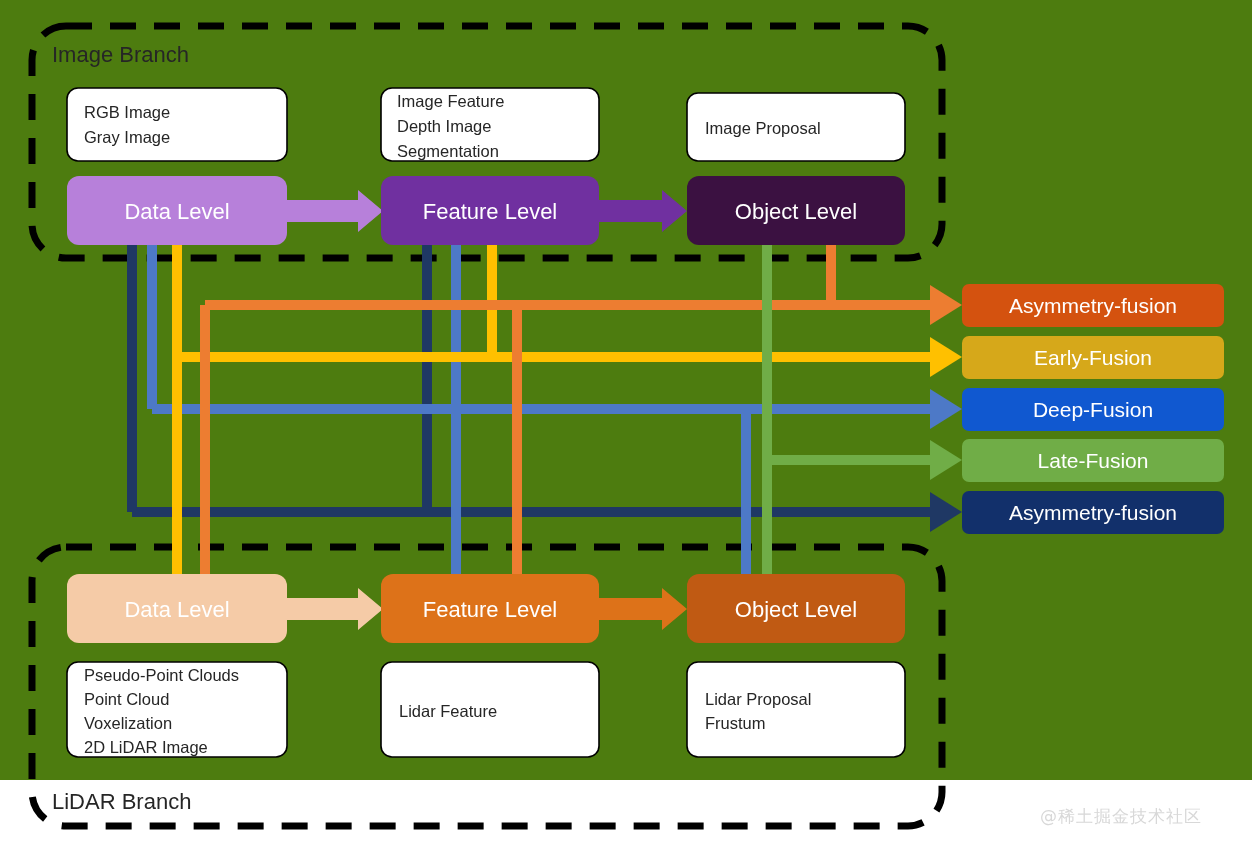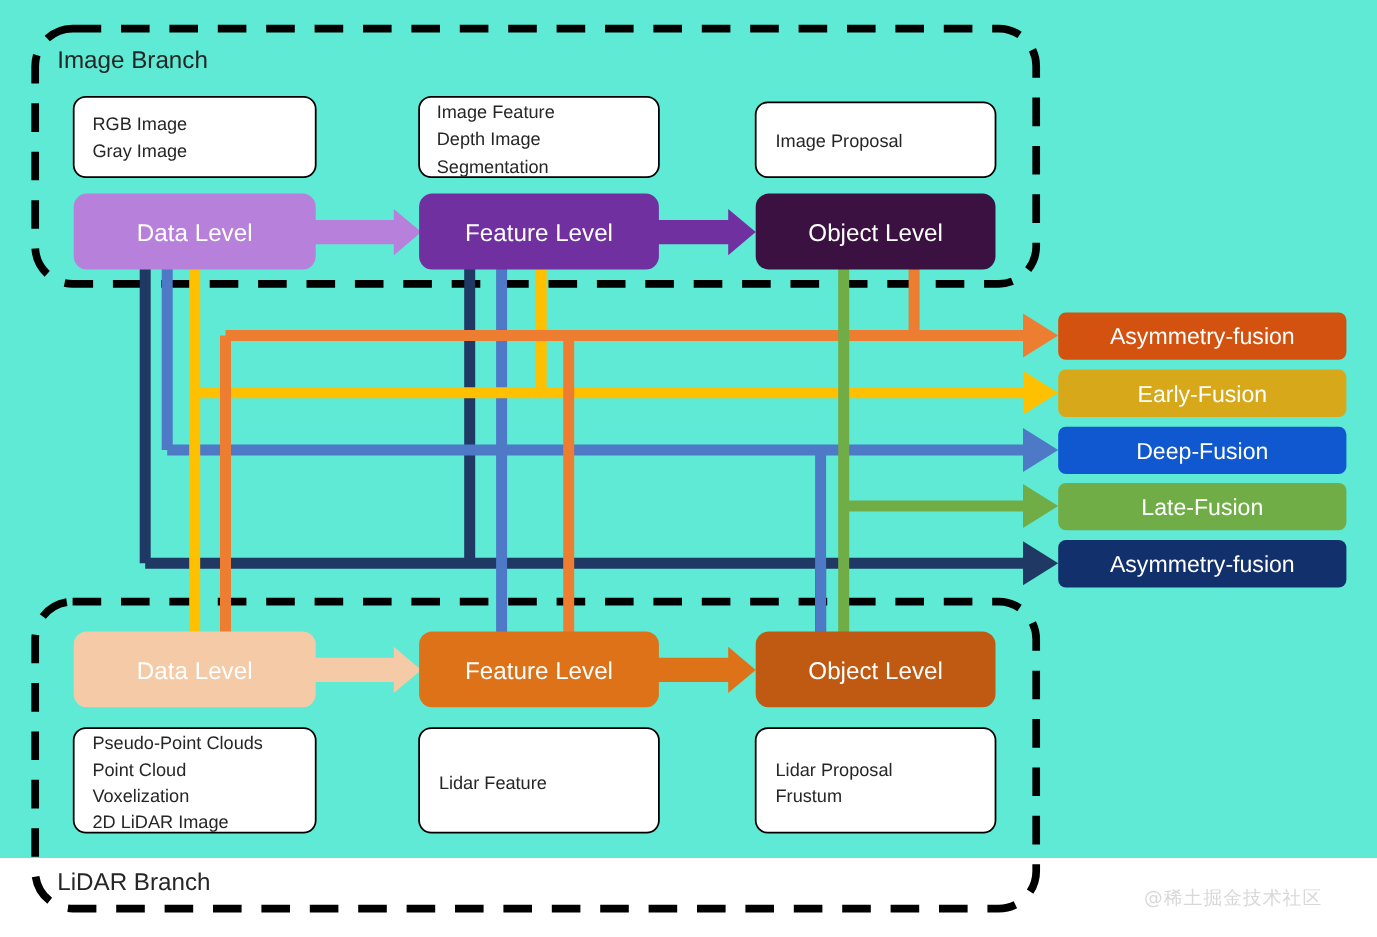--- a/index.html
+++ b/index.html
@@ -1,17 +1,17 @@
 <!DOCTYPE html>
 <html><head>
 <meta charset="utf-8">
 <style>
   html,body{margin:0;padding:0;background:#ffffff;}
   body{width:1252px;height:852px;overflow:hidden;font-family:"Liberation Sans",sans-serif;}
-  #stage{position:relative;width:1252px;height:780px;background:#5eead4;}
+  #stage{position:relative;width:1252px;height:780px;background:#4d7c0f;}
   svg#diagram{position:absolute;left:0;top:0;width:1252px;height:852px;}
   .branch-title{font-family:"Liberation Sans",sans-serif;font-size:22px;fill:#262626;}
   .desc-text{font-family:"Liberation Sans",sans-serif;font-size:16.5px;fill:#262626;}
   .level-text{font-family:"Liberation Sans",sans-serif;font-size:22px;fill:#ffffff;}
   .fusion-text{font-family:"Liberation Sans",sans-serif;font-size:21px;fill:#ffffff;}
   .watermark{font-family:"DejaVu Sans",sans-serif;font-size:17px;fill:#d8d8d8;letter-spacing:1px;}
   .descbox{fill:#ffffff;stroke:#000000;stroke-width:1.6;}
   .dashbox{fill:none;stroke:#000000;stroke-width:7;stroke-dasharray:26 18;stroke-linecap:butt;}
 </style>
 </head>

